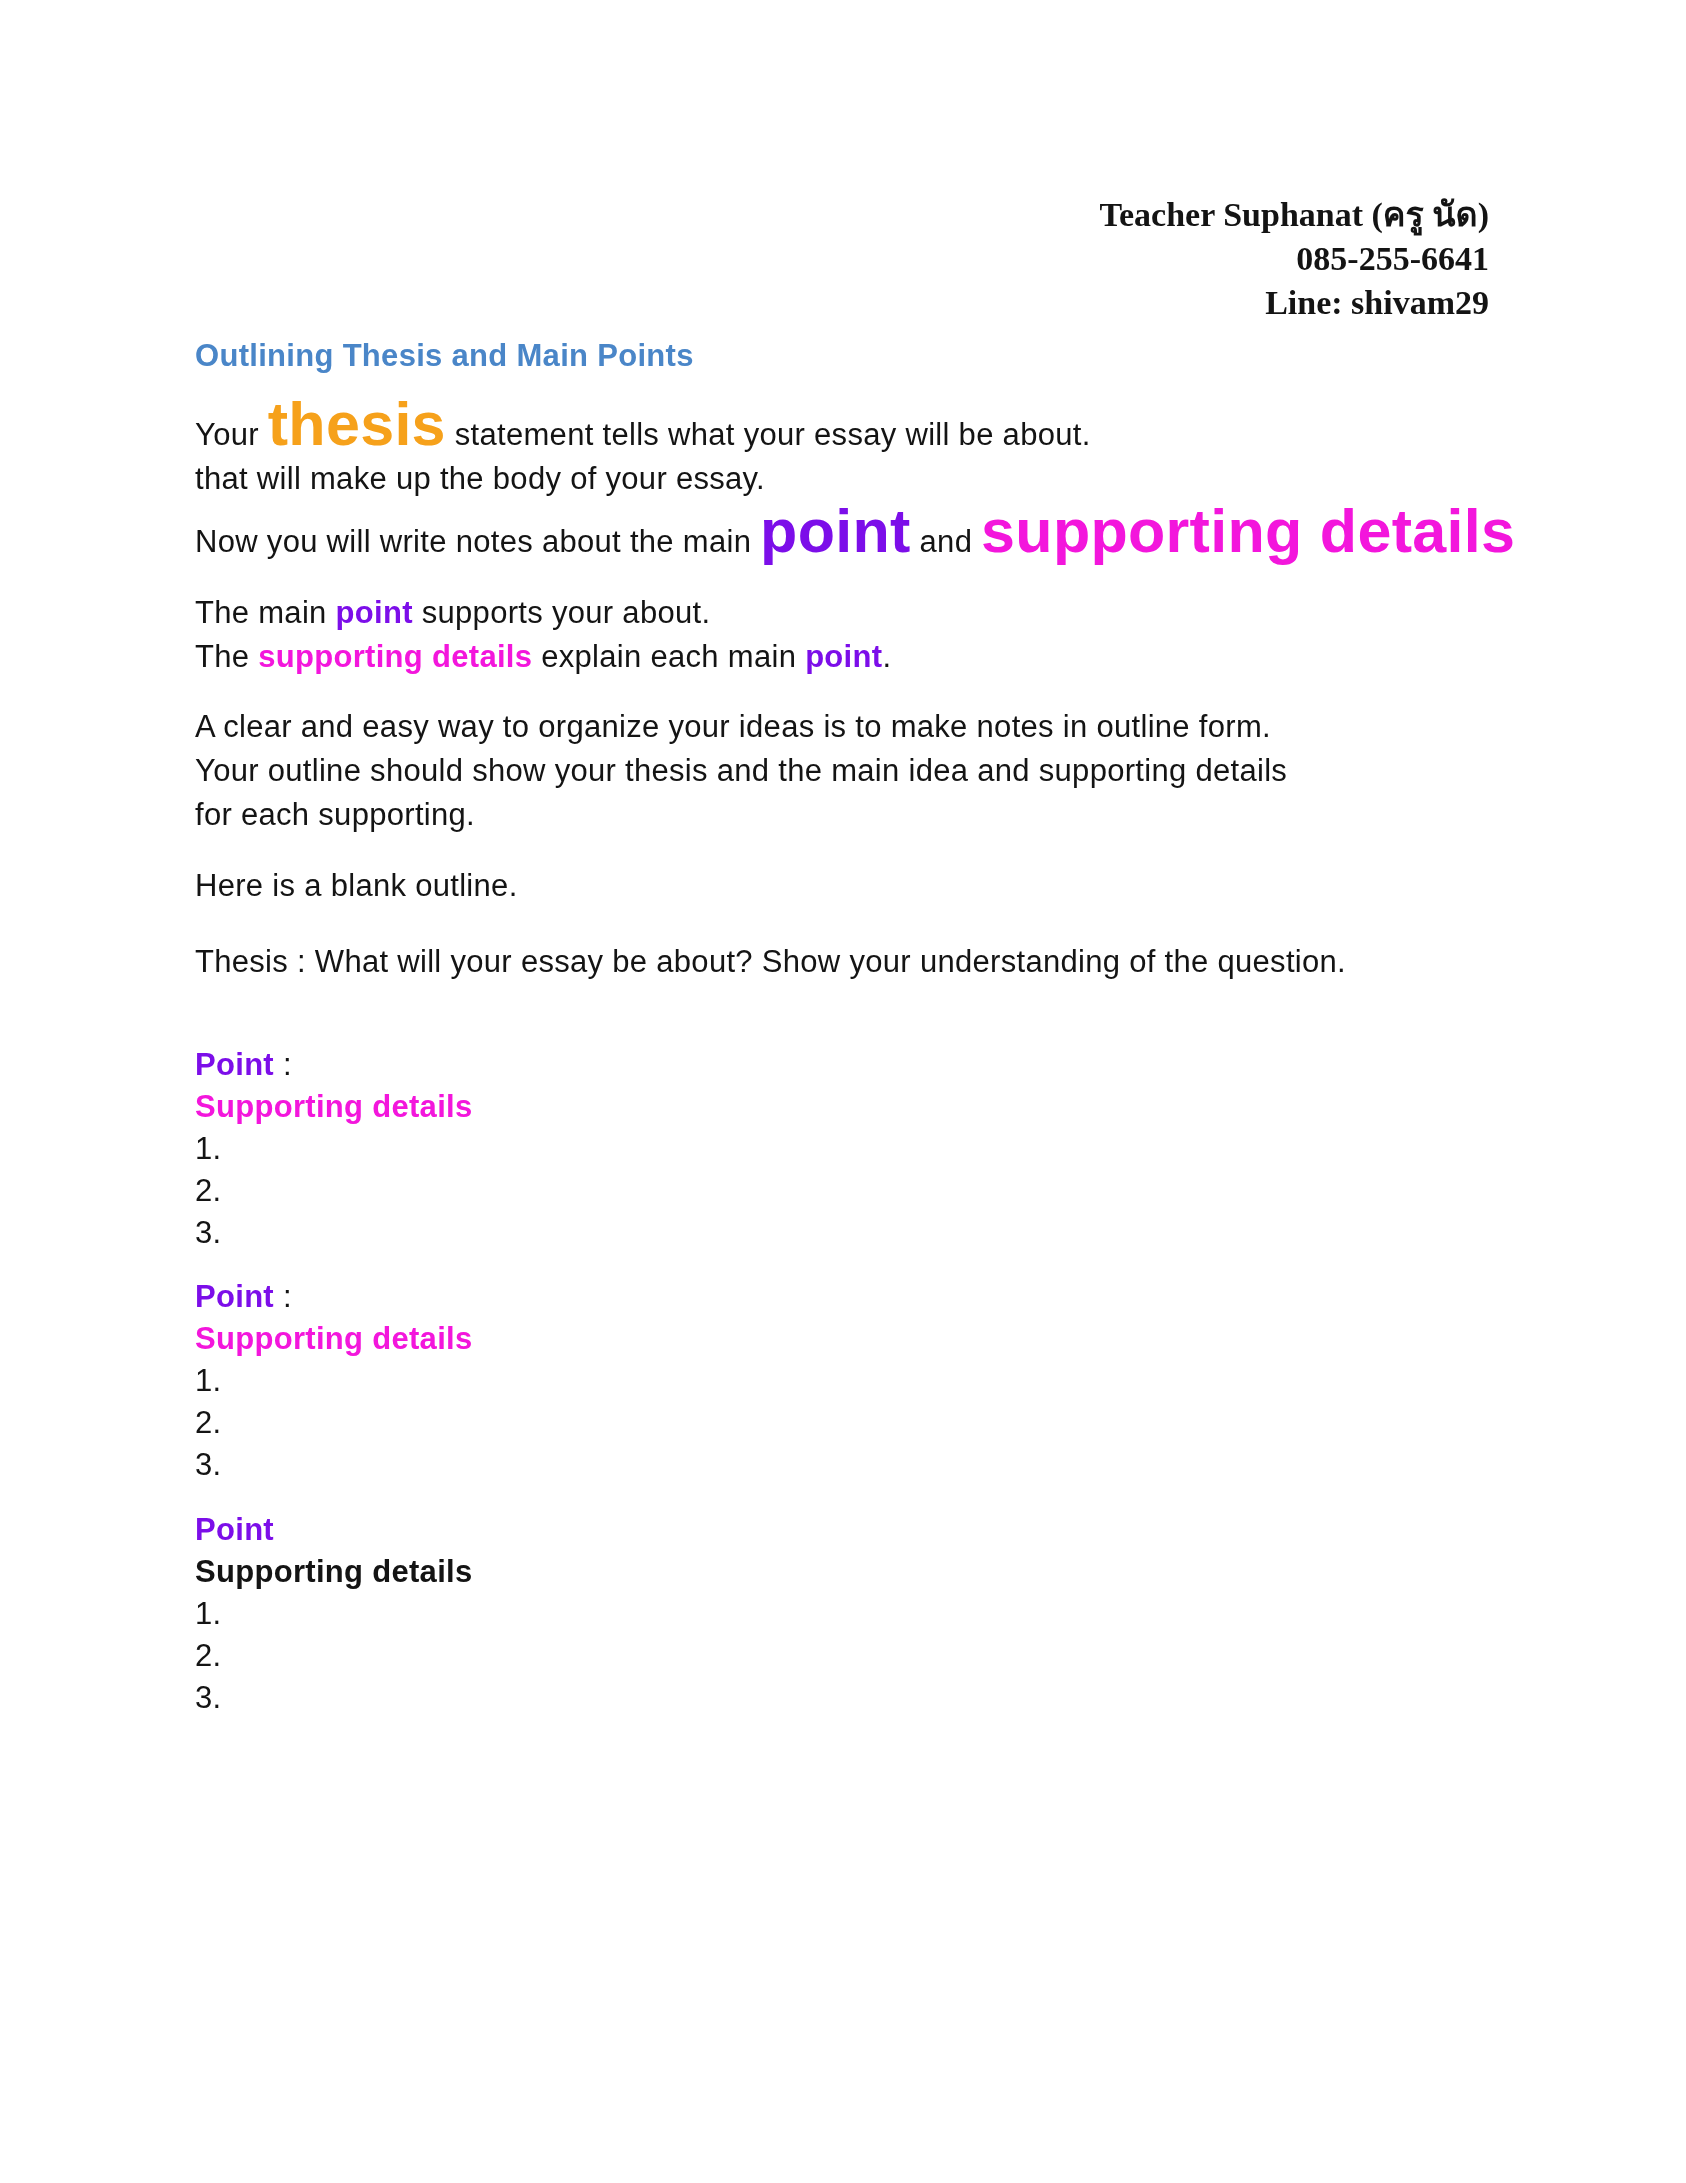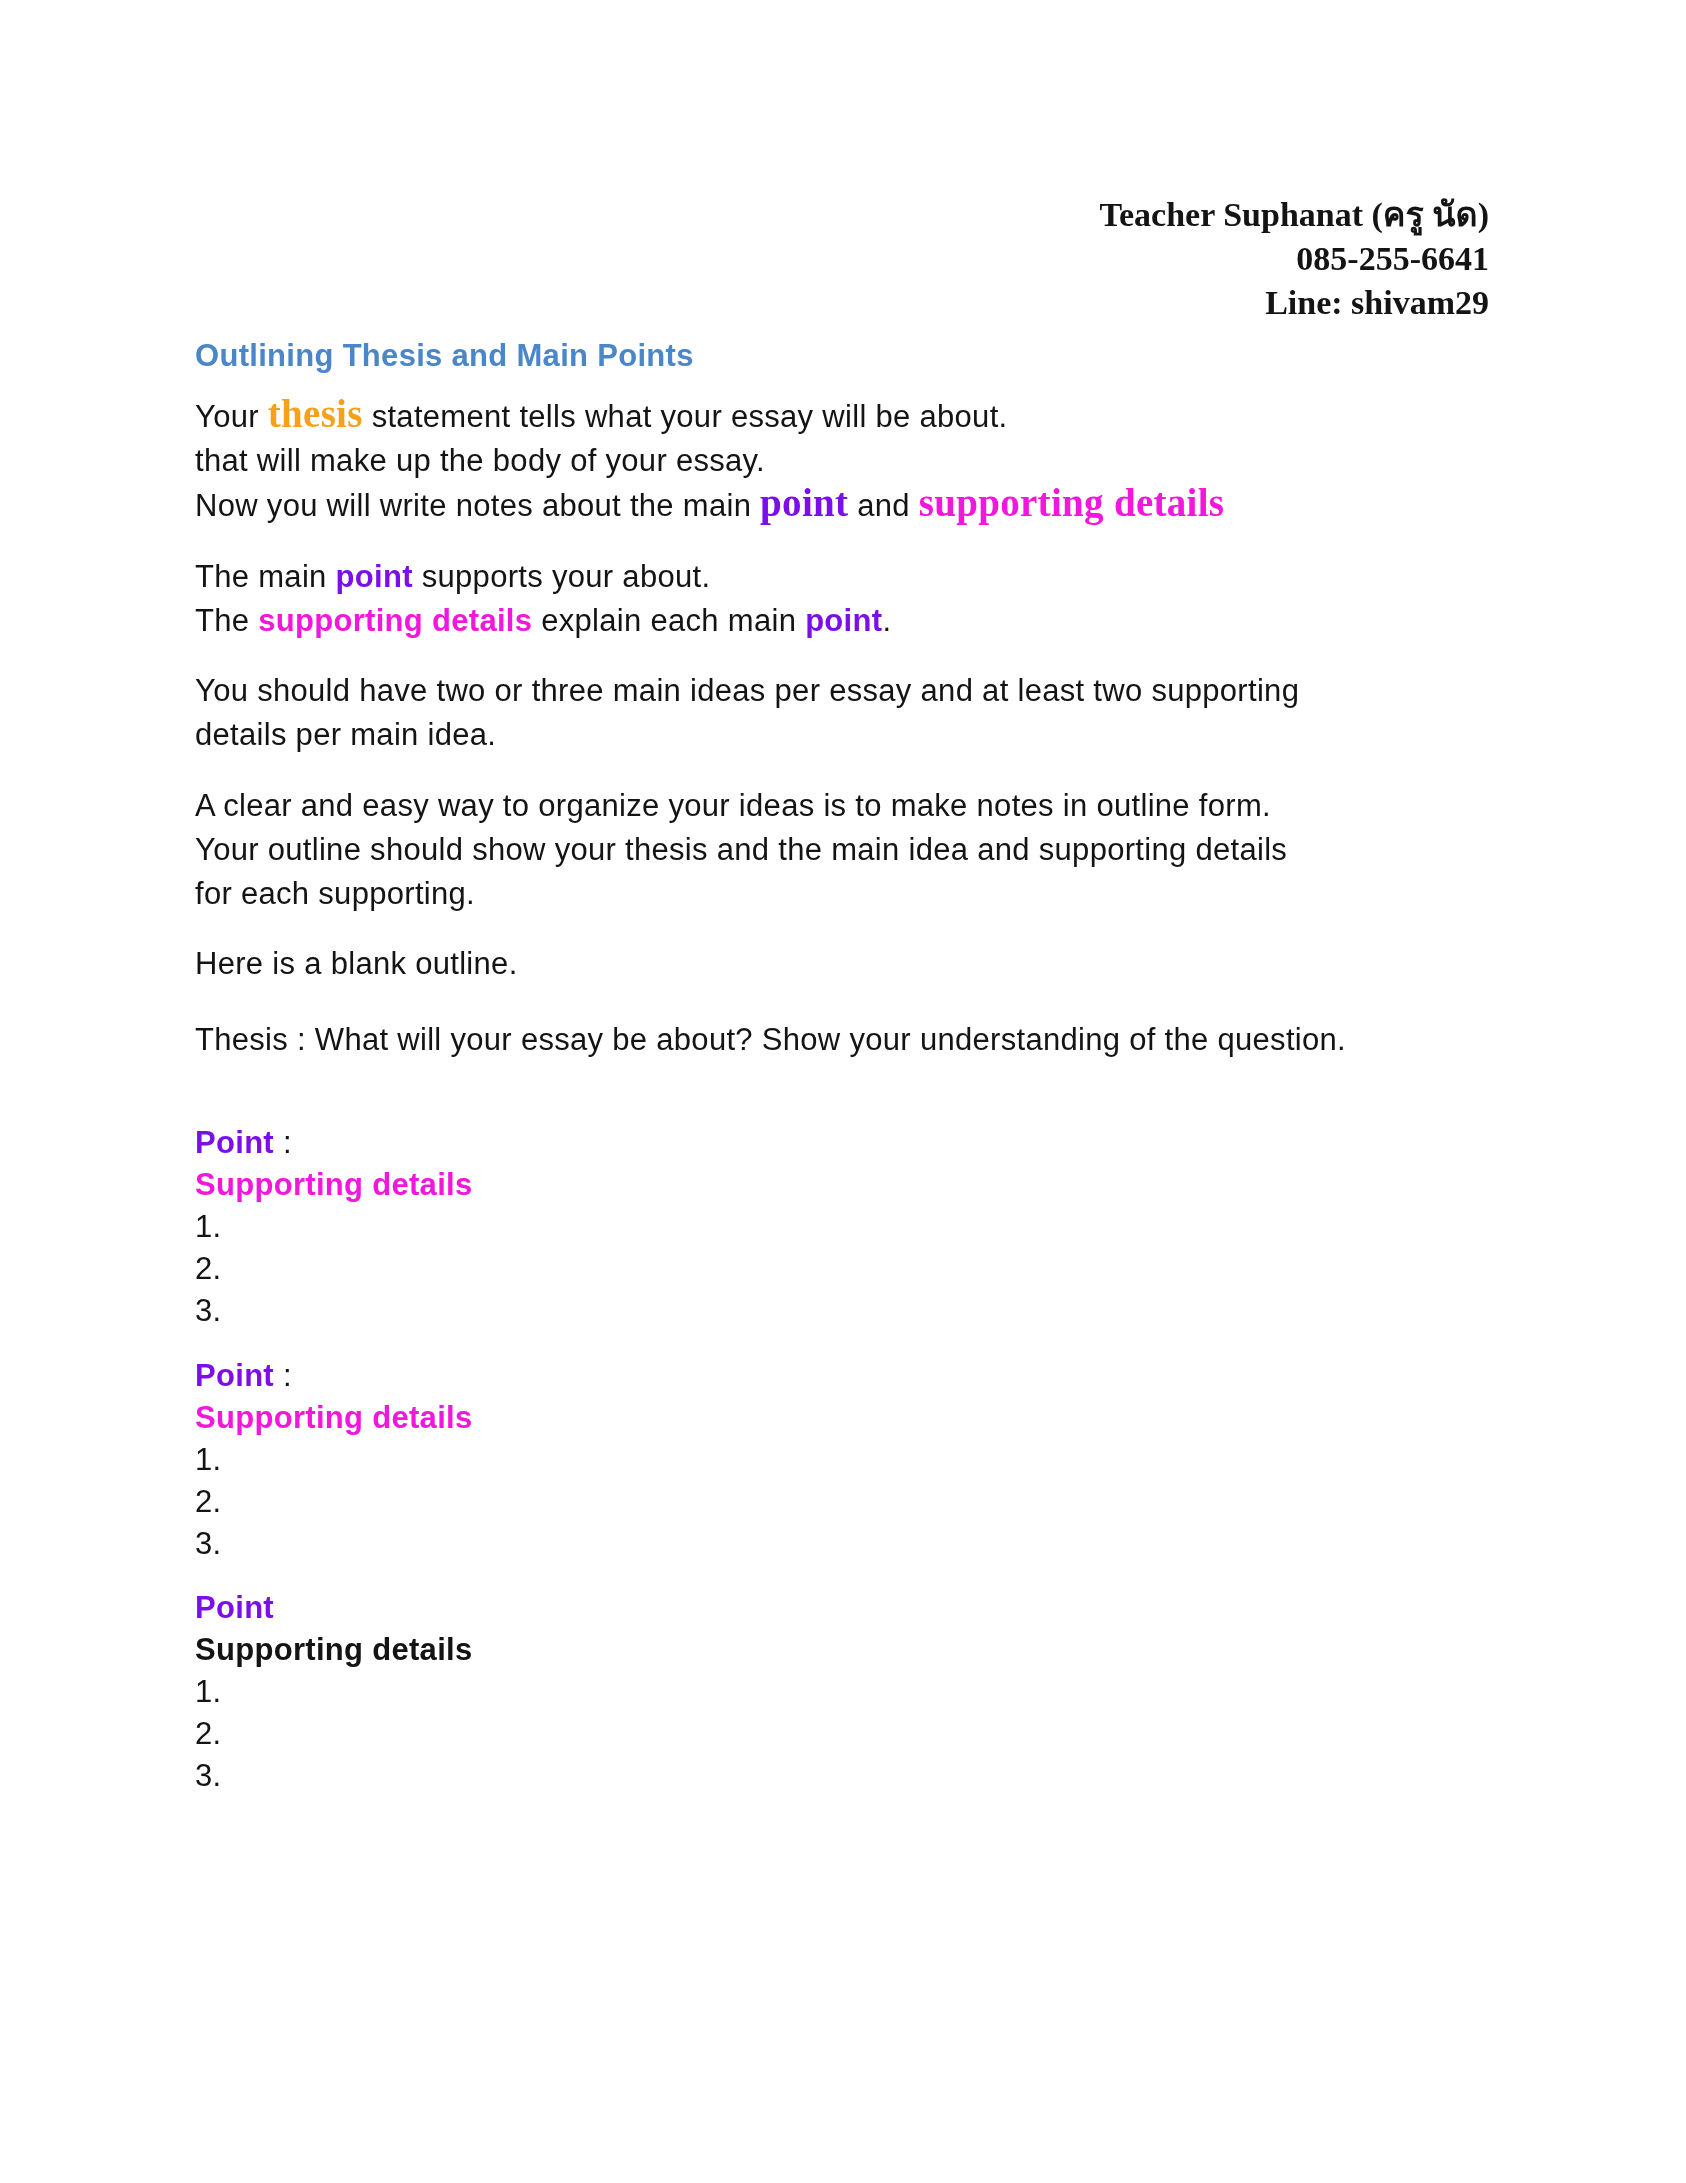--- a/index.html
+++ b/index.html
@@ -39,21 +39,21 @@
   .para { margin-top: 26.5px; }
   .para.first { margin-top: 16px; }
   .line {
     font-size: 31px;
     line-height: 44px;
     letter-spacing: 0.3px;
     white-space: nowrap;
   }
 
   .kw { font-weight: bold; }
-  .kw-big { font-size: 39px; line-height: 1; font-family: Liberation Serif, serif; }
+  .kw-big { font-size: 61px; line-height: 1; }
   .kw-thesis  { color: var(--thesis-orange, #f6a11b); }
   .kw-point   { color: var(--point-purple, #7c0ee9); }
   .kw-details { color: var(--details-magenta, #f316dc); }
 
   .para.thesis-q { margin-top: 32px; }
 
   
   .outline-block { margin-top: 22.5px; }
   .outline-block.b1 { margin-top: 60px; }
   .outline-block .line { line-height: 42px; }
@@ -80,24 +80,20 @@
     <div class="line"><span>Your </span><span class="kw kw-big kw-thesis">thesis</span><span> statement tells what your essay will be about.</span></div>
     <div class="line">that will make up the body of your essay.</div>
     <div class="line"><span>Now you will write notes about the main </span><span class="kw kw-big kw-point">point</span><span> and </span><span class="kw kw-big kw-details">supporting details</span></div>
   </div>
 
   <div class="para">
     <div class="line"><span>The main </span><span class="kw kw-point">point</span><span> supports your about.</span></div>
     <div class="line"><span>The </span><span class="kw kw-details">supporting details</span><span> explain each main </span><span class="kw kw-point">point</span><span>.</span></div>
   </div>
 
-  <div class="para">
-    <div class="line">You should have two or three main ideas per essay and at least two supporting</div>
-    <div class="line">details per main idea.</div>
-  </div>
 
   <div class="para">
     <div class="line">A clear and easy way to organize your ideas is to make notes in outline form.</div>
     <div class="line">Your outline should show your thesis and the main idea and supporting details</div>
     <div class="line">for each supporting.</div>
   </div>
 
   <div class="para">
     <div class="line">Here is a blank outline.</div>
   </div>

